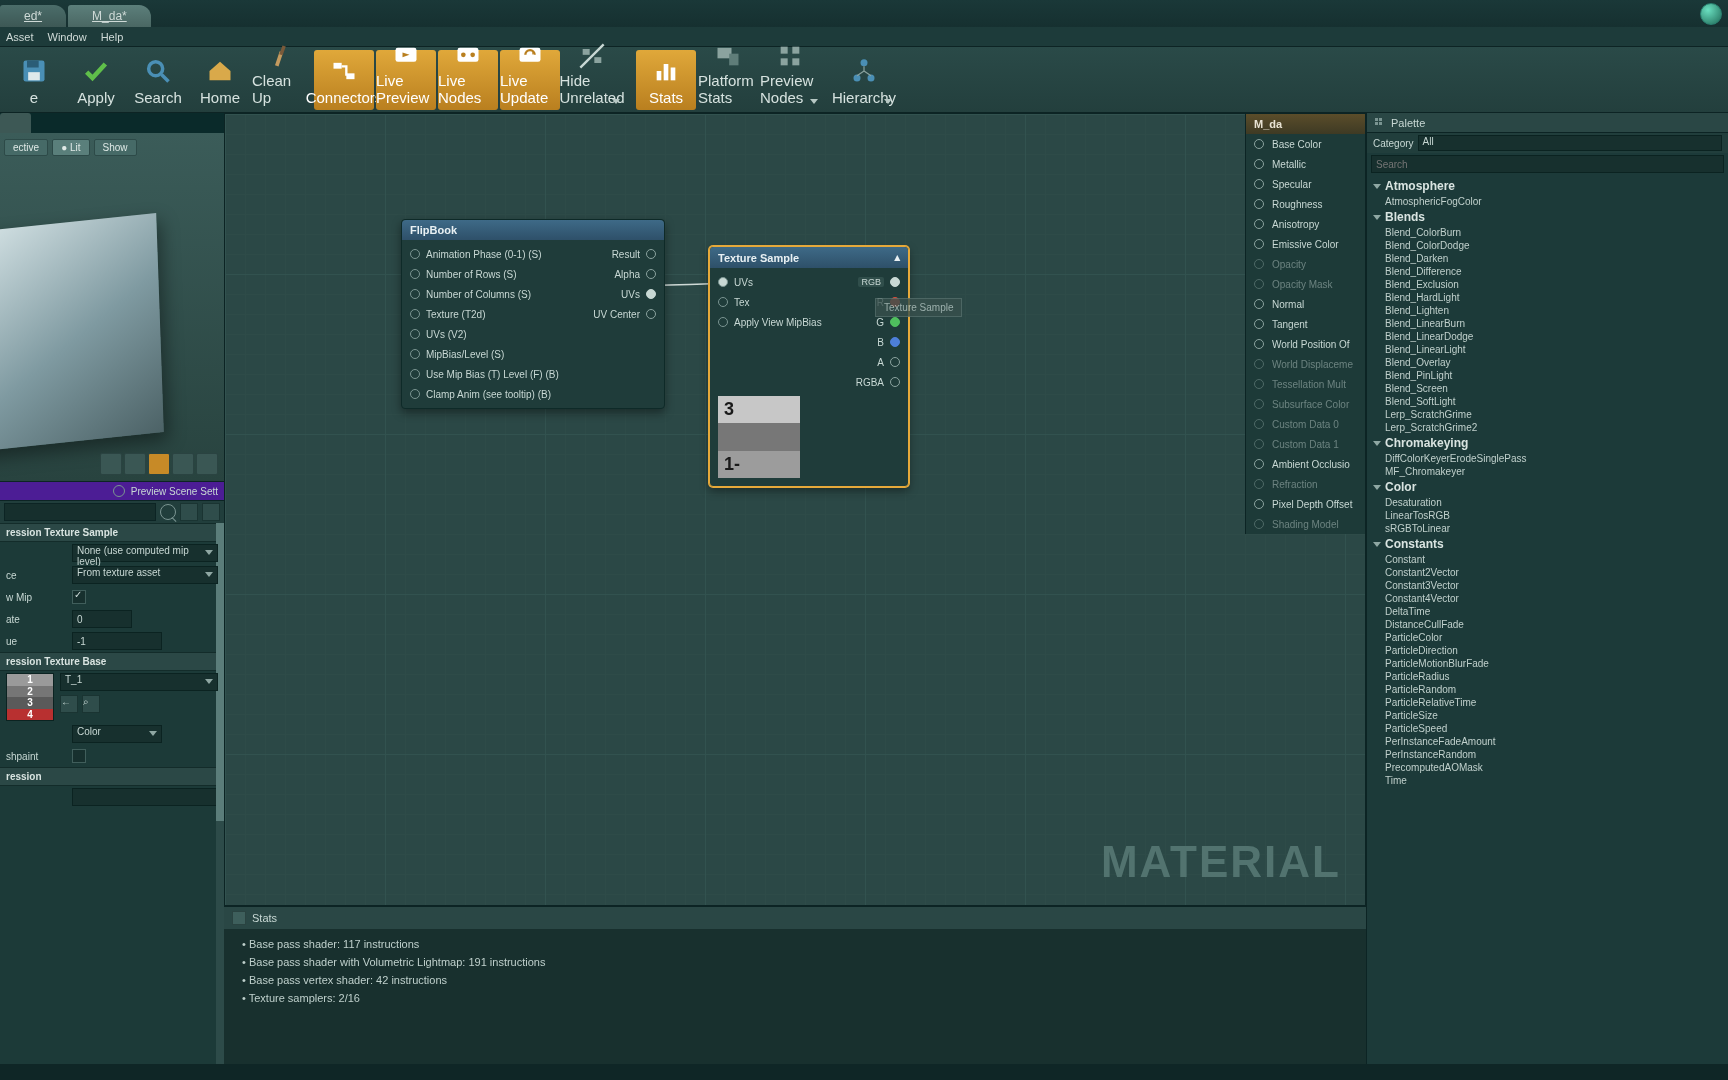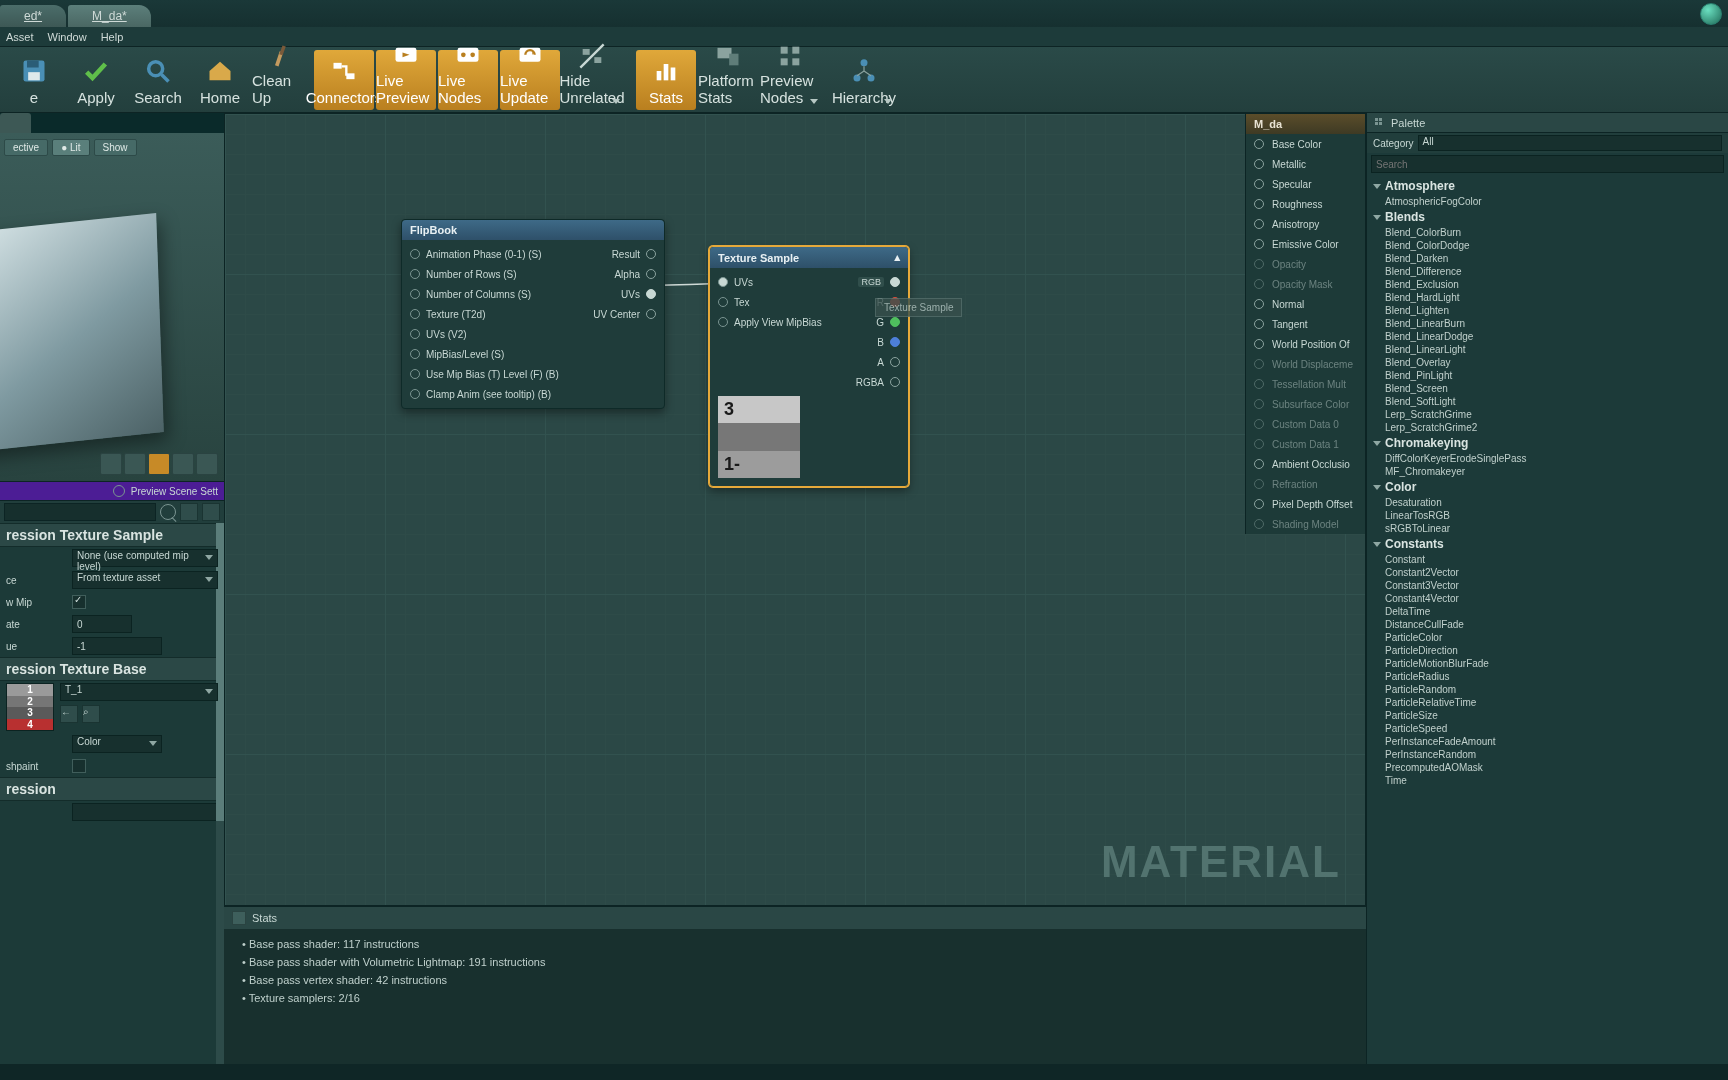--- a/index.html
+++ b/index.html
@@ -47,21 +47,21 @@
 .search-row { height:22px; background:#213e3c; display:flex; align-items:center; padding:2px 4px; gap:4px;}
 .search-box { flex:1; background:#162f2d; border:1px solid #0c2424; height:18px; color:#b8c9c5; padding:0 4px; font-size:10px;}
 .mag{width:16px;height:16px;border:1px solid #7a9491;border-radius:50%;position:relative;}
 .mag::after{content:'';position:absolute;width:6px;height:1px;background:#7a9491;transform:rotate(45deg);bottom:-1px;right:-2px;}
 .sr-btn{width:18px;height:18px;background:#2f4d4b;border:1px solid #1a3432;}
 
 
 .details { flex:1; overflow:hidden; background:#1c3a38; position:relative;}
 .det-scroll { width:8px; background:#2d4b49; position:absolute; right:0; top:0; bottom:0;}
 .det-scroll .thumb{background:#5b7d7a; position:absolute; left:0;right:0; top:0; height:55%;}
-.det-title { background:#2b4846; padding:3px 6px; font-size:14px; font-weight:600; color:#d9e4e1; border-top:1px solid #132c2a; border-bottom:1px solid #132c2a;}
+.det-title { background:#2b4846; padding:3px 6px; font-size:10px; font-weight:600; color:#d9e4e1; border-top:1px solid #132c2a; border-bottom:1px solid #132c2a;}
 .det-row { display:flex; align-items:center; padding:2px 6px; gap:6px; font-size:10px; min-height:22px;}
 .det-row .lbl{ width:60px; white-space:nowrap; overflow:hidden;}
 .det-input { flex:1; background:#17302e; border:1px solid #0b2321; height:18px; font-size:10px; color:#c8d8d4; padding:0 4px; position:relative;}
 .det-input .dd{position:absolute;right:4px;top:5px;border-left:4px solid transparent;border-right:4px solid transparent;border-top:5px solid #8fa7a3;}
 .chk{width:14px;height:14px;background:#17302e;border:1px solid #405e5b;}
 .chk.on::after{content:'✓';color:#d0dedb;font-size:10px;position:relative;top:-2px;left:1px;}
 .det-row input[type=text]{background:#17302e;border:1px solid #0b2321;height:18px;color:#c8d8d4;padding:0 4px;font-size:10px;}
 
 .thumb-box{width:48px;height:48px;background:#17302e;border:1px solid #0b2321;display:flex;flex-direction:column;}
 .thumb-box .r{flex:1;display:flex;align-items:center;justify-content:center;font-size:10px;color:#fff;font-weight:bold;}

